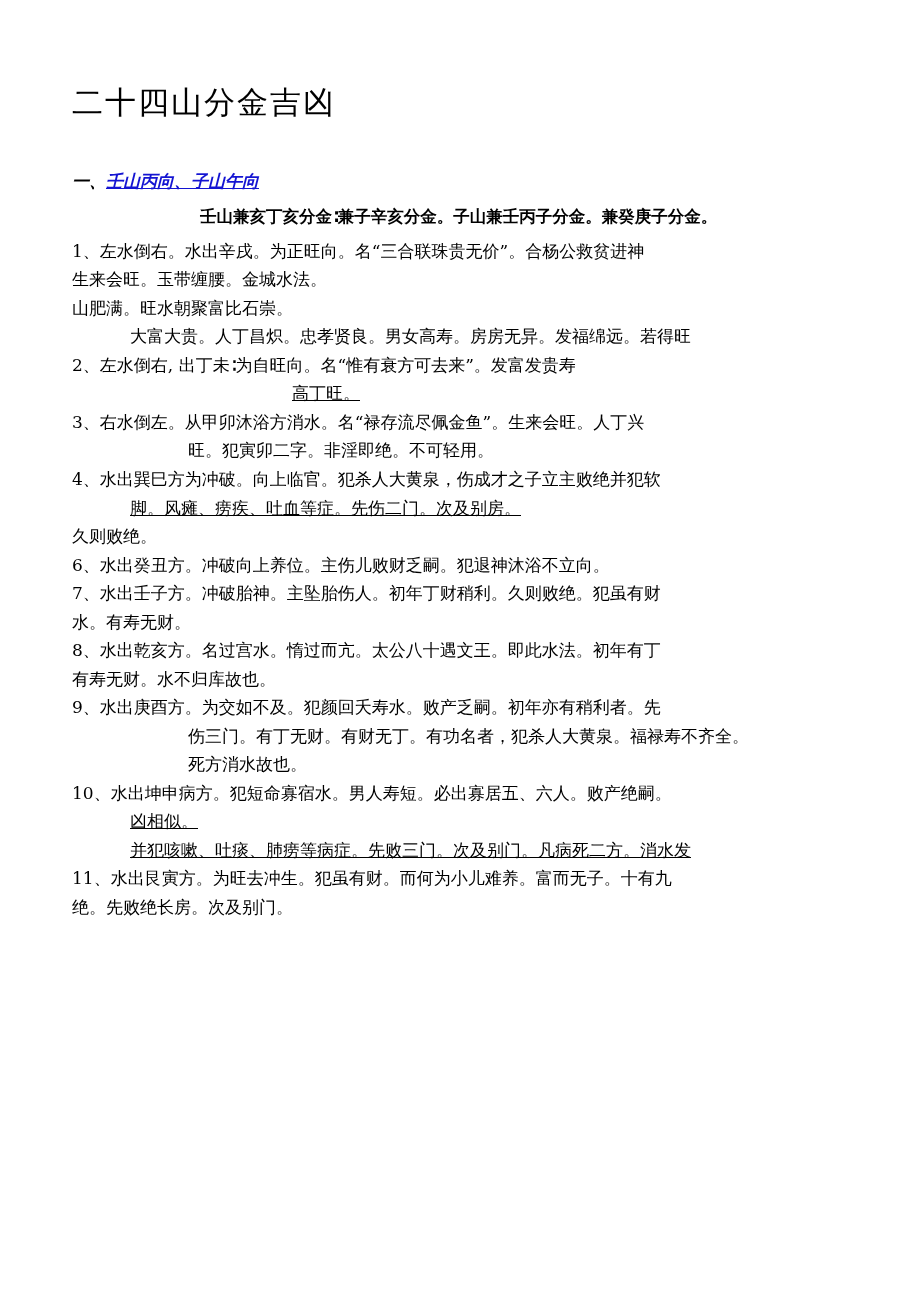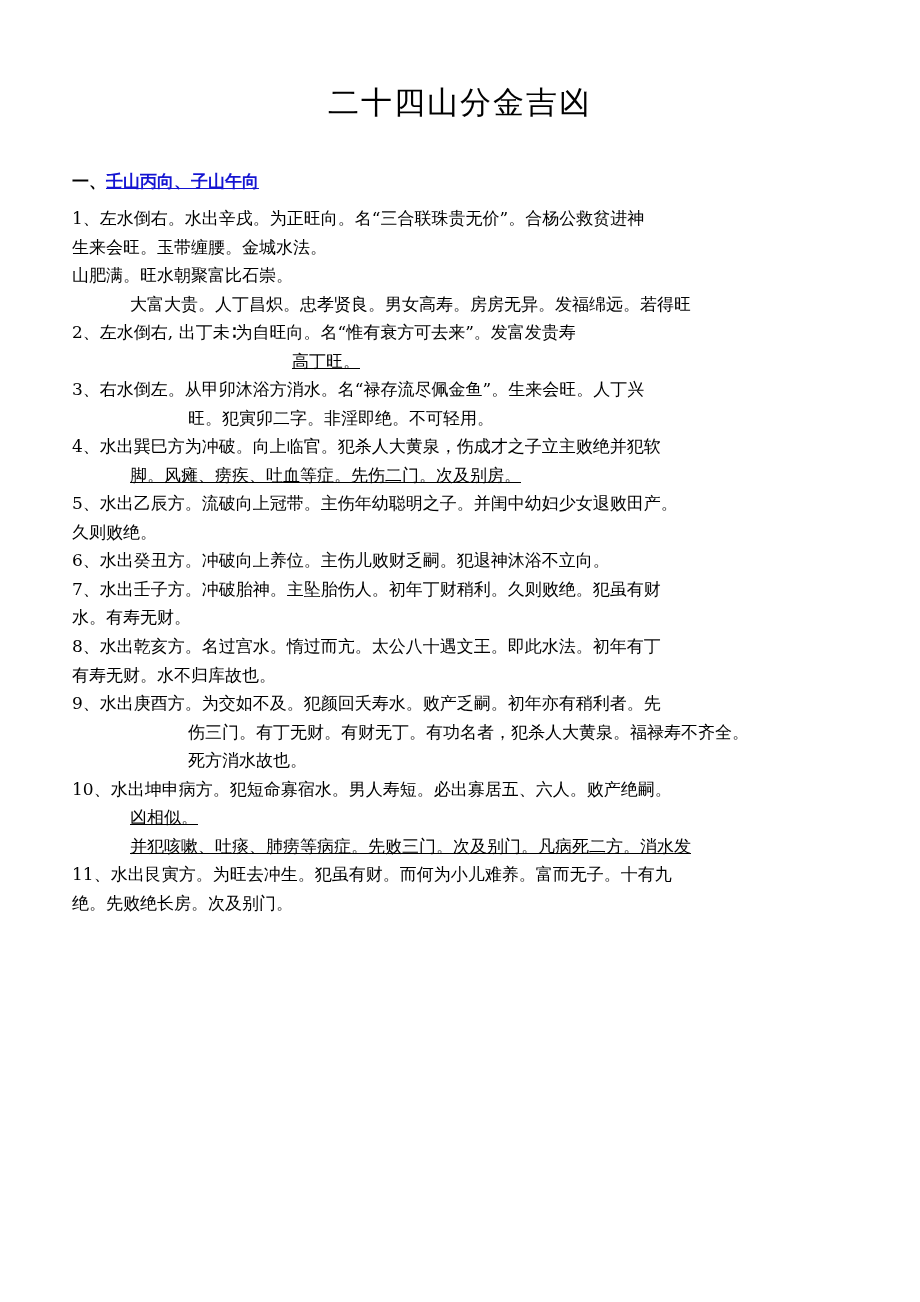--- a/index.html
+++ b/index.html
@@ -14,31 +14,32 @@
     color: #000000;
   }
   .page {
     width: 920px;
     min-height: 1302px;
     position: relative;
     box-sizing: border-box;
     padding: 60px 72px 40px 72px;
   }
   .doc-title {
-    text-align: center;
+    text-align: left;
     font-size: 31px;
     letter-spacing: 2px;
     margin: 22px 0 46px 0;
     font-weight: normal;
     font-family: "DejaVu Serif", "Liberation Serif", serif;
   }
   .section-heading {
     font-size: 17px;
     margin: 0 0 12px 0;
     font-weight: bold;
+    font-style: italic;
   }
   .section-heading .num {
     color: #000000;
     font-weight: bold;
   }
   .section-heading .blue {
     color: #1414d2;
     text-decoration: underline;
     font-weight: bold;
   }
@@ -67,20 +68,21 @@
 <body>
 
 <div class="page">
 
   <h1 class="doc-title">二十四山分金吉凶</h1>
 
   <div class="section-heading">
     <span class="num">一、</span><span class="blue">壬山丙向、子山午向</span>
   </div>
 
+  <div class="subline">壬山兼亥丁亥分金∶兼子辛亥分金。子山兼壬丙子分金。兼癸庚子分金。</div>
 
   <div class="para">
     <span class="lead">1、</span><span>左水倒右。水出辛戌。为正旺向。名“三合联珠贵无价”。合杨公救贫进神</span>
   </div>
   <div class="para">
     <span>生来会旺。玉带缠腰。金城水法。</span>
   </div>
   <div class="para">
     <span>山肥满。旺水朝聚富比石崇。</span>
   </div>
@@ -102,23 +104,20 @@
     <span>旺。犯寅卯二字。非淫即绝。不可轻用。</span>
   </div>
 
   <div class="para">
     <span class="lead">4、</span><span>水出巽巳方为冲破。向上临官。犯杀人大黄泉，伤成才之子立主败绝并犯软</span>
   </div>
   <div class="para ind-2">
     <span>脚。风瘫、痨疾、吐血等症。先伤二门。次及别房。</span>
   </div>
 
-  <div class="para">
-    <span class="lead">5、</span><span>水出乙辰方。流破向上冠带。主伤年幼聪明之子。并闺中幼妇少女退败田产。</span>
-  </div>
   <div class="para">
     <span>久则败绝。</span>
   </div>
 
   <div class="para">
     <span class="lead">6、</span><span>水出癸丑方。冲破向上养位。主伤儿败财乏嗣。犯退神沐浴不立向。</span>
   </div>
 
   <div class="para">
     <span class="lead">7、</span><span>水出壬子方。冲破胎神。主坠胎伤人。初年丁财稍利。久则败绝。犯虽有财</span>

